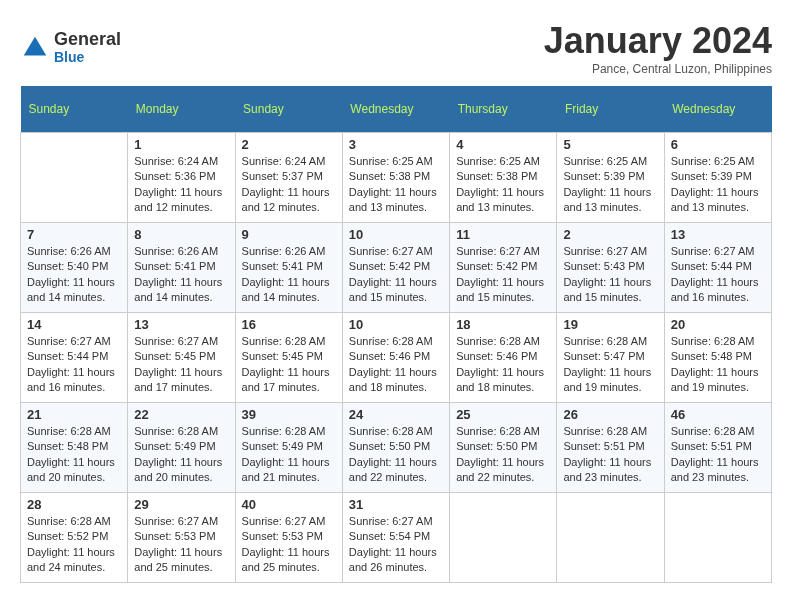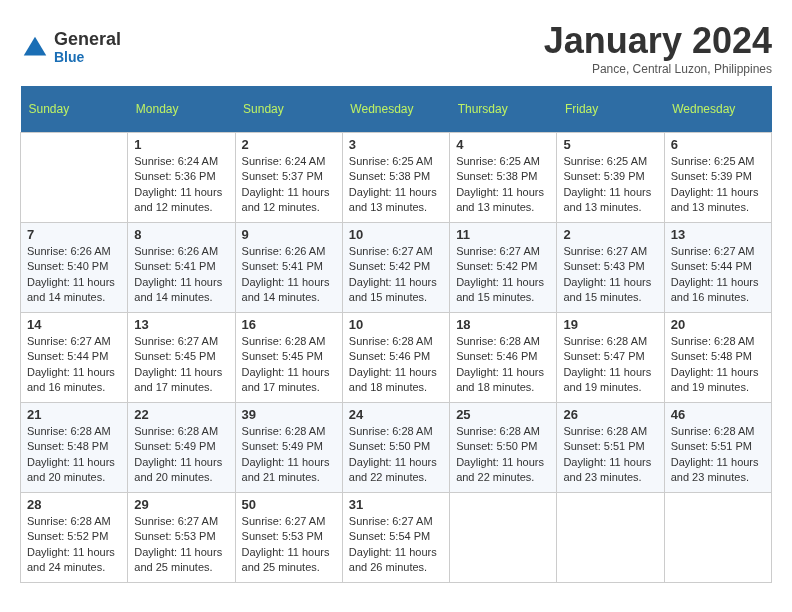--- a/index.html
+++ b/index.html
@@ -337,21 +337,21 @@
 and 24 minutes.</div>
         </td>
         <td>
           <span class="day-number">29</span>
           <div class="day-info" style="white-space: pre-line;">Sunrise: 6:27 AM
 Sunset: 5:53 PM
 Daylight: 11 hours
 and 25 minutes.</div>
         </td>
         <td>
-          <span class="day-number">50</span>
+          <span class="day-number">40</span>
           <div class="day-info" style="white-space: pre-line;">Sunrise: 6:27 AM
 Sunset: 5:53 PM
 Daylight: 11 hours
 and 25 minutes.</div>
         </td>
         <td>
           <span class="day-number">31</span>
           <div class="day-info" style="white-space: pre-line;">Sunrise: 6:27 AM
 Sunset: 5:54 PM
 Daylight: 11 hours

